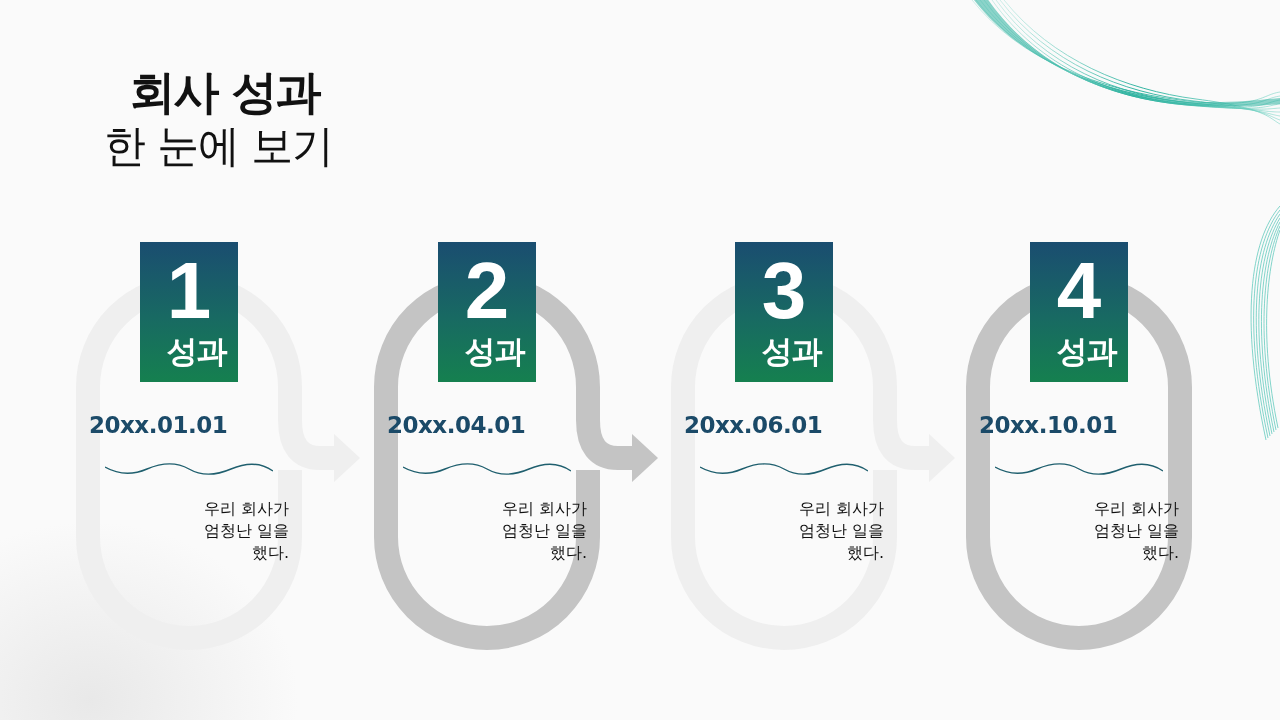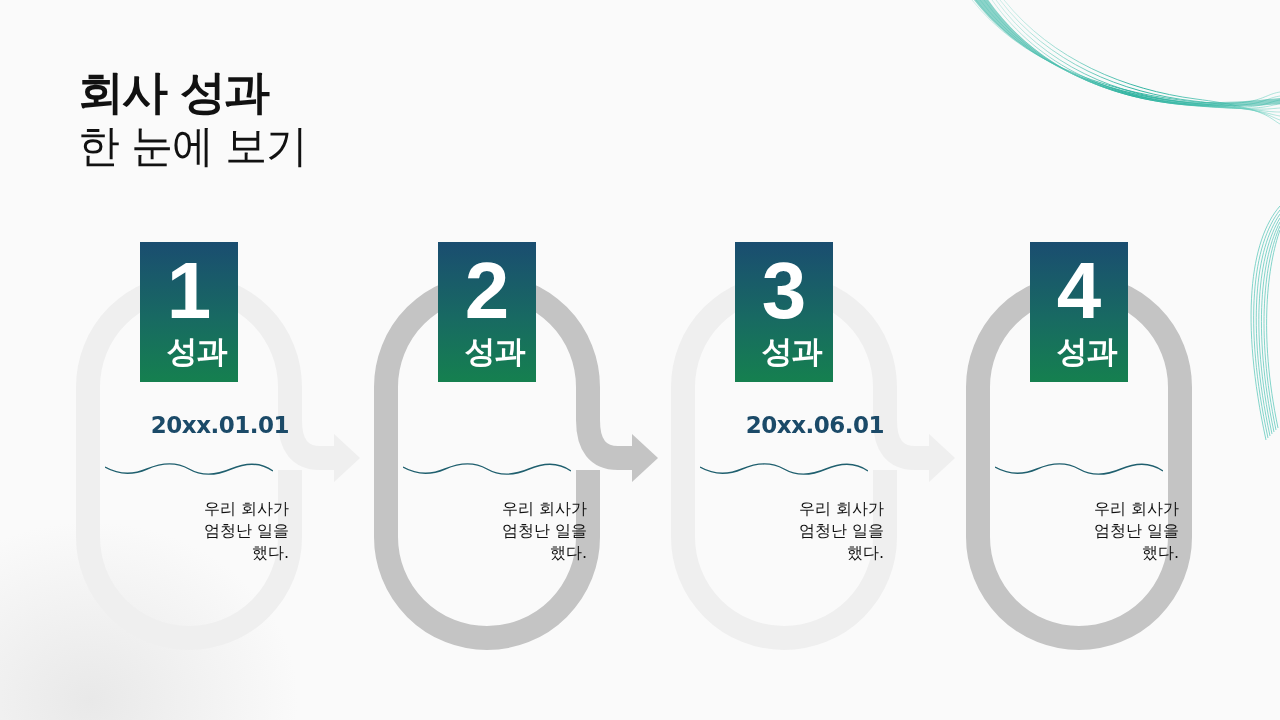--- a/index.html
+++ b/index.html
@@ -6,21 +6,21 @@
   body {
     width:1280px; height:720px; overflow:hidden; position:relative;
     background:#fafafa;
     font-family:"DejaVu Sans", sans-serif;
   }
   .bg-shade {
     position:absolute; left:-120px; bottom:-160px; width:420px; height:360px;
     border-radius:50%;
     background:radial-gradient(ellipse at center, rgba(225,225,225,0.7) 0%, rgba(250,250,250,0) 70%);
   }
-  .title-block { position:absolute; left:78px; top:64px; }
+  .title-block { position:absolute; left:104px; top:64px;text-align:center; }
   .title-main {
     font-size:46px; font-weight:bold; color:#111; letter-spacing:-2px; line-height:56px;
   }
   .title-sub {
     font-size:44px; font-weight:normal; color:#111; letter-spacing:-1px; line-height:52px;
     font-family:"DejaVu Sans", sans-serif; transform:scaleX(0.95); transform-origin:left;
   }
   .wave-deco { position:absolute; pointer-events:none; }
 
   .step { position:absolute; top:240px; width:300px; height:420px; }
@@ -31,21 +31,21 @@
     color:#fff; text-align:center;
   }
   .badge-num {
     font-family:"Liberation Sans", sans-serif; font-weight:bold;
     font-size:80px; line-height:86px; margin-top:6px;
   }
   .badge-label {
     font-weight:bold; font-size:31px; line-height:34px; letter-spacing:-1px;margin-left:15px;
   }
   .date {
-    position:absolute; top:172px; width:200px; text-align:right;
+    position:absolute; top:172px; width:200px; text-align:left;
     font-family:"DejaVu Sans", sans-serif; font-weight:bold; font-size:23px;
     letter-spacing:-0.5px; color:#1b4a68;
   }
   .squiggle { position:absolute; top:222px; }
   .desc {
     position:absolute; top:258px; width:200px; text-align:right;
     font-size:16px; line-height:22px; color:#111;
   }
 </style>
 </head>
@@ -118,20 +118,21 @@
     <svg class="loop" width="300" height="420" viewBox="0 0 300 420">
       <g class="loop-g" fill="none" stroke-width="24" stroke-linecap="butt" stroke="#c4c4c4">
         <path class="loop-path" d="M 214 230 L 214 297 A 101 101 0 0 1 12 297 L 12 147 A 101 101 0 0 1 214 147 L 214 180 Q 214 218 244 218 L 260 218"></path>
       </g>
       <polygon class="arrow-head" points="258,194 284,218 258,242" fill="#c4c4c4"></polygon>
     </svg>
     <div class="badge" style="left: 64px;">
       <div class="badge-num">2</div>
       <div class="badge-label">성과</div>
     </div>
+    <div class="date" style="left: 13px;">20xx.04.01</div>
     <svg class="squiggle" width="168" height="14" viewBox="0 0 168 14" style="left: 29px;">
       <path d="M0 5 C14 13, 28 13, 42 7 S70 -1, 84 7 S112 13, 126 7 S154 -1, 168 9" fill="none" stroke="#1f5f6e" stroke-width="1.4"></path>
     </svg>
     <div class="desc" style="left: 13px;">
       <div class="d0">우리 회사가</div>
         <div class="d1">엄청난 일을</div>
         <div class="d2">했다.</div>
     </div>
   </div>
     <div class="step" style="left: 671px;">
@@ -159,20 +160,21 @@
     <svg class="loop" width="300" height="420" viewBox="0 0 300 420">
       <g class="loop-g" fill="none" stroke-width="24" stroke-linecap="butt" stroke="#c4c4c4">
         <path class="loop-path" d="M 12 147 A 101 101 0 0 1 214 147 L 214 297 A 101 101 0 0 1 12 297 Z"></path>
       </g>
 
     </svg>
     <div class="badge" style="left: 64px;">
       <div class="badge-num">4</div>
       <div class="badge-label">성과</div>
     </div>
+    <div class="date" style="left: 13px;">20xx.10.01</div>
     <svg class="squiggle" width="168" height="14" viewBox="0 0 168 14" style="left: 29px;">
       <path d="M0 5 C14 13, 28 13, 42 7 S70 -1, 84 7 S112 13, 126 7 S154 -1, 168 9" fill="none" stroke="#1f5f6e" stroke-width="1.4"></path>
     </svg>
     <div class="desc" style="left: 13px;">
       <div class="d0">우리 회사가</div>
         <div class="d1">엄청난 일을</div>
         <div class="d2">했다.</div>
     </div>
   </div>
   </div>

